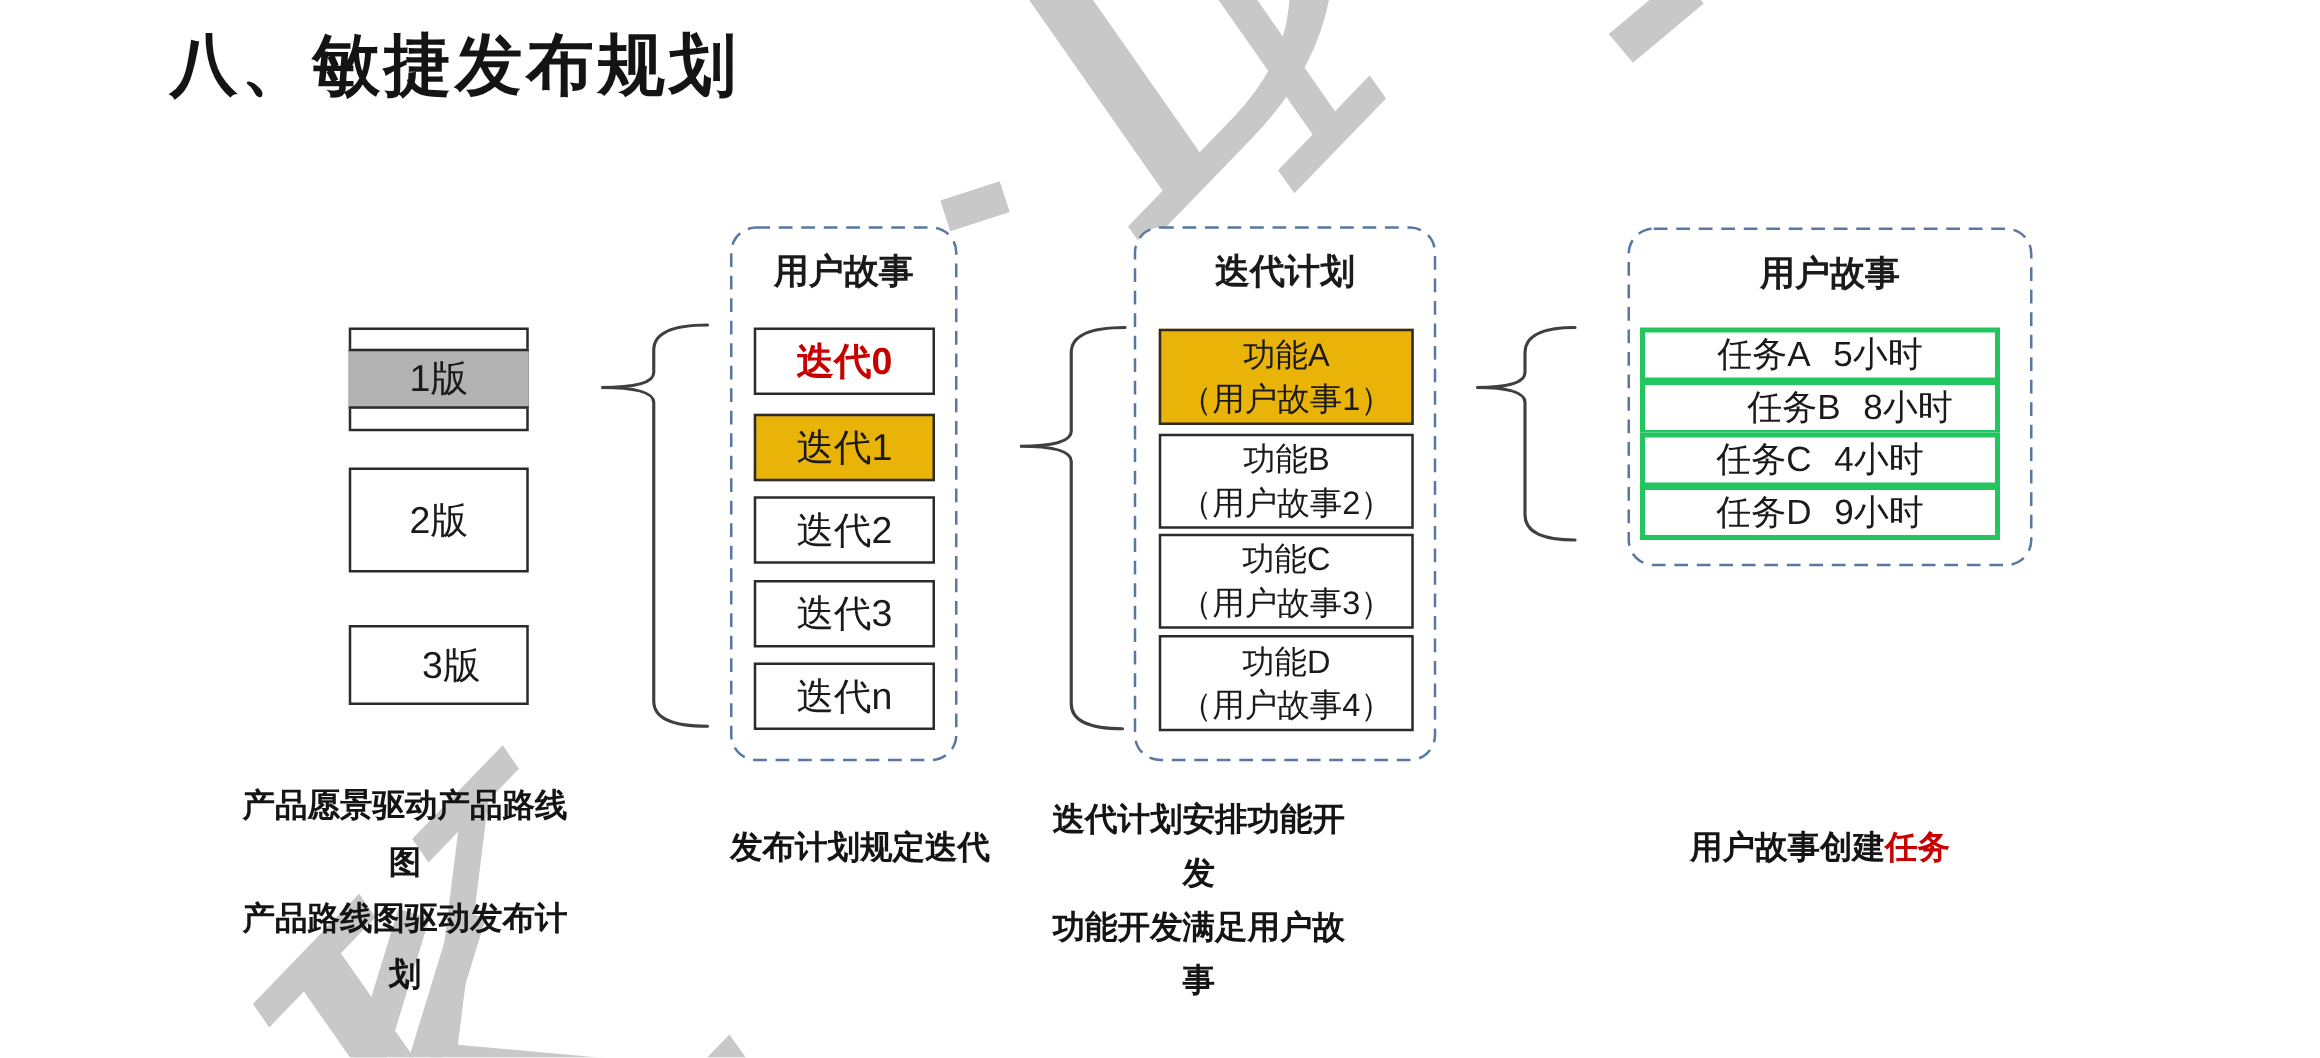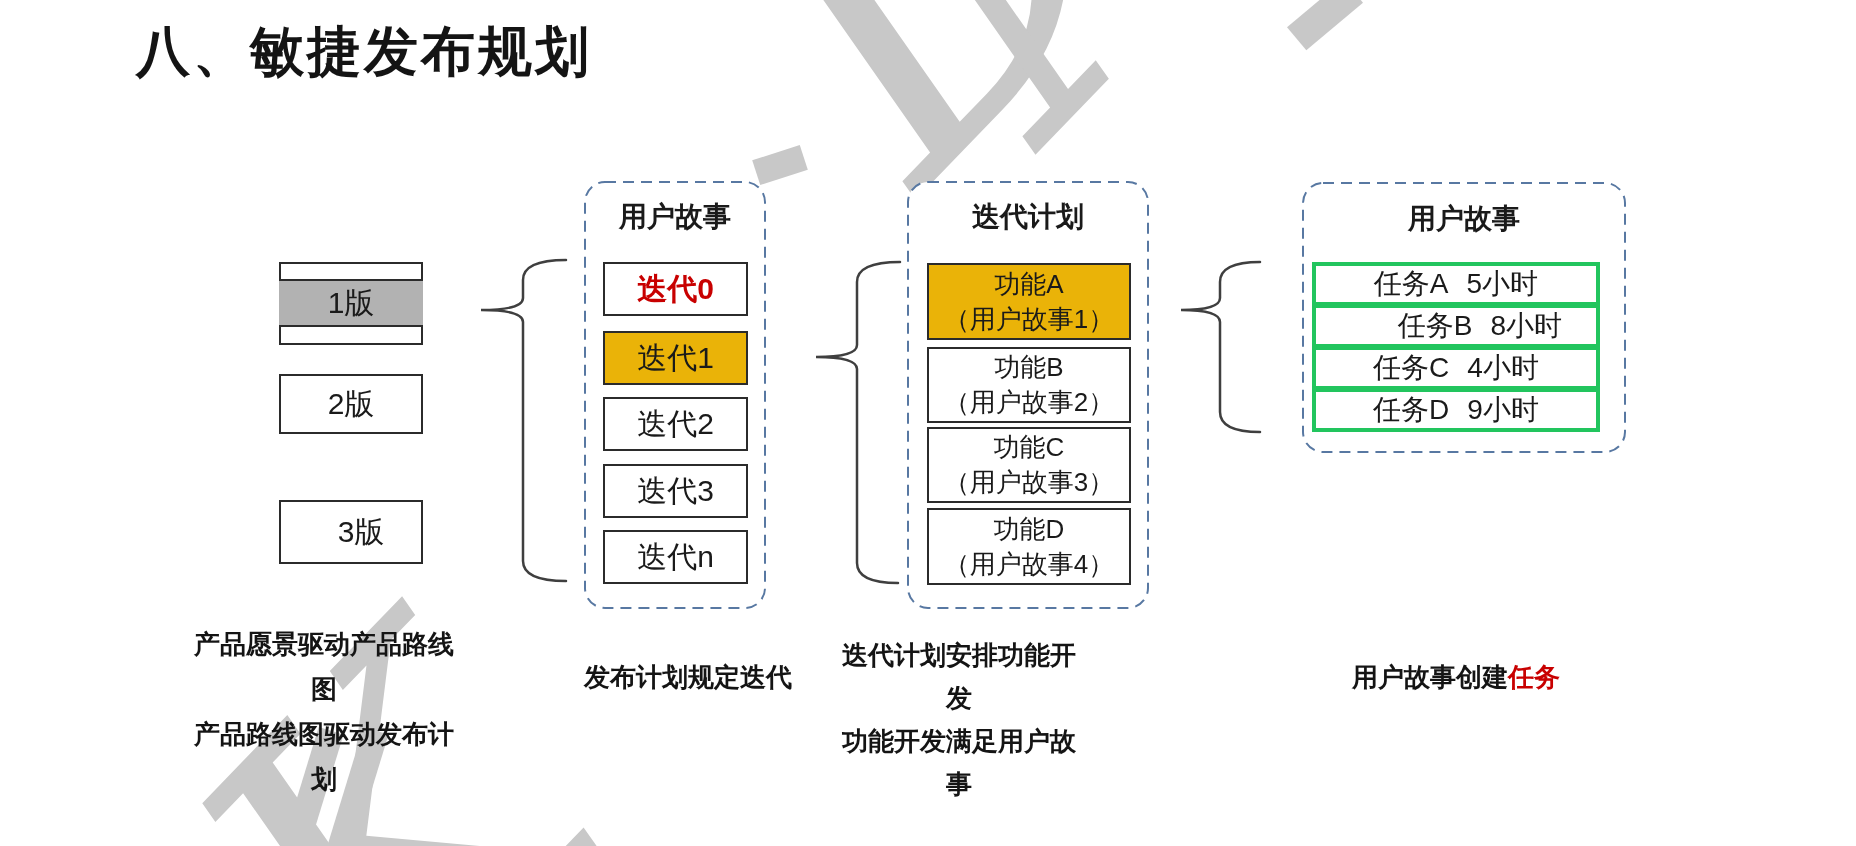--- a/index.html
+++ b/index.html
@@ -21,21 +21,21 @@
   }
   .gray-fill{background:#eab308;}
   
   .ver-box{left:279px;width:144px;font-size:30px;}
   .ver-1{top:262px;height:83px;background:#fff;padding:10px;}
   .ver-band{
     position:absolute;left:-2px;right:-2px;top:15px;height:48px;
     background:#b2b2b2;border-top:2px solid #2b2b2b;border-bottom:2px solid #2b2b2b;
     display:flex;align-items:center;justify-content:center;box-sizing:border-box;
   }
-  .ver-2{top:374px;height:60px;text-align:center;}
+  .ver-2{top:374px;height:84px;text-align:center;}
   .ver-3{top:500px;height:64px;padding-left:20px;}
   
   .hdr{
     position:absolute;text-align:center;font-size:28px;font-weight:bold;color:#1a1a1a;
   }
   .rel-hdr{left:585px;top:198px;width:180px;}
   .it-hdr{left:908px;top:198px;width:240px;}
   .us-hdr{left:1303px;top:200px;width:322px;}
   .rel-item{left:603px;width:145px;height:54px;font-size:30px;}
   .rel-0{top:262px;color:#c80000;font-weight:bold;}

